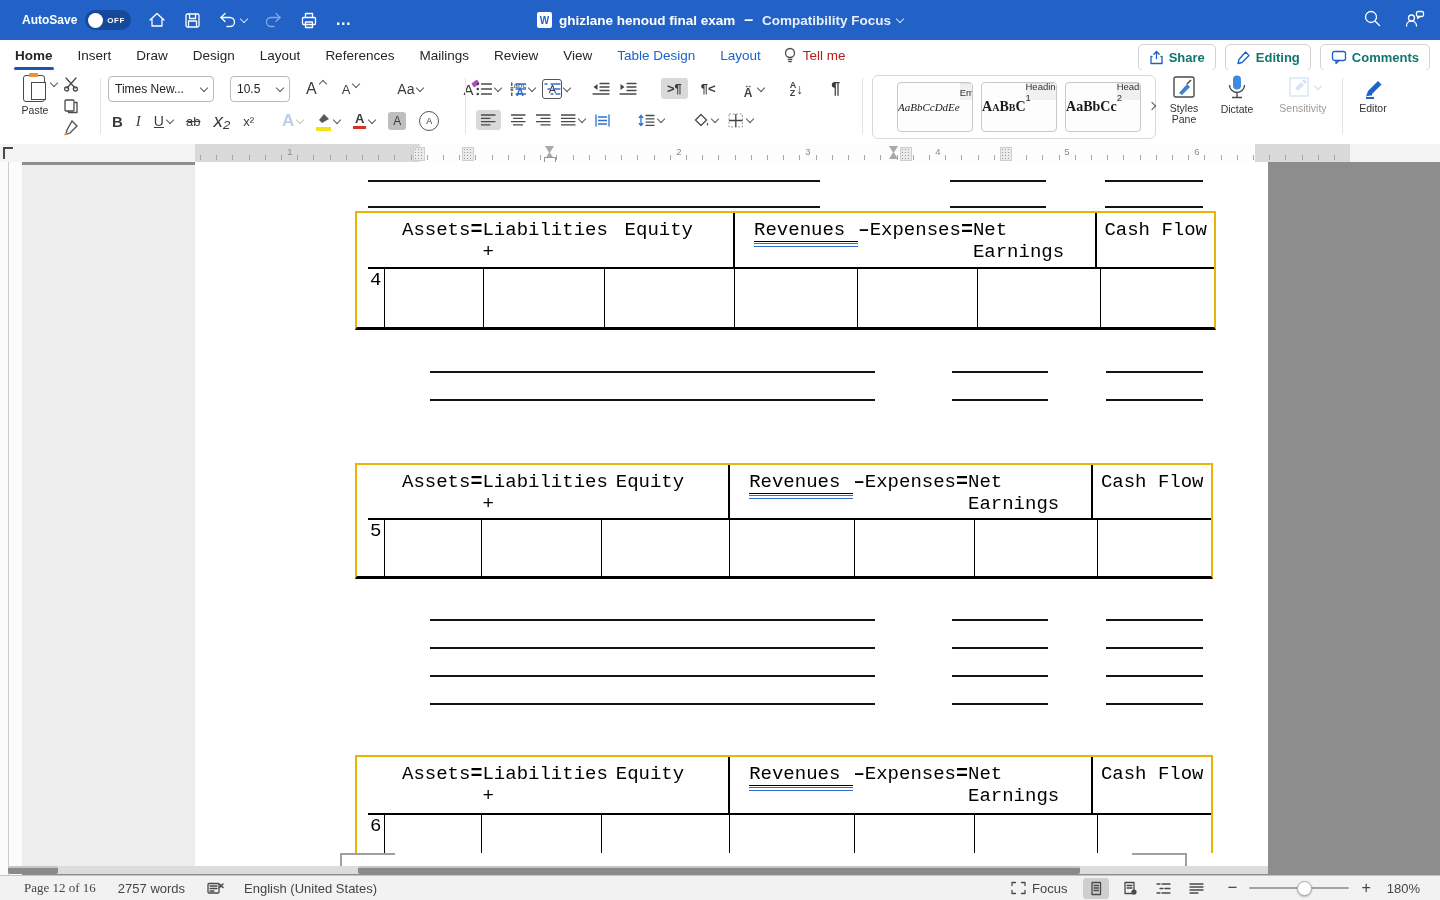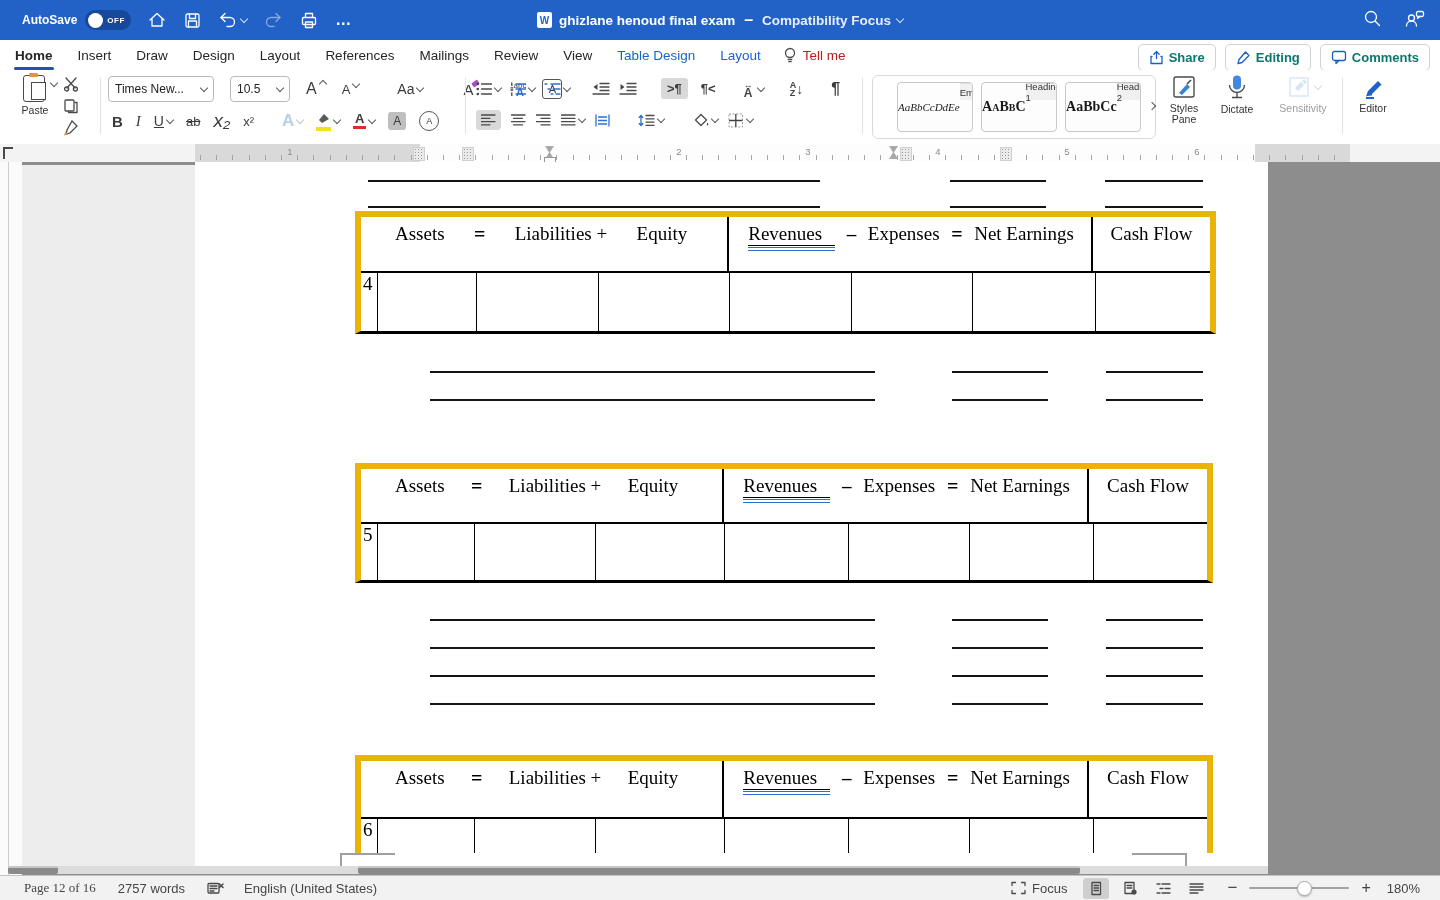--- a/index.html
+++ b/index.html
@@ -62,21 +62,21 @@
   .hg{position:absolute;top:2px;width:9px;height:13px;background:#a9a9a9;clip-path:polygon(0 0,100% 0,55% 50%,100% 100%,0 100%,45% 50%);}
   .indentbox{position:absolute;top:13px;width:10px;height:7px;background:#fdfdfd;border:1px solid #979797;}
 
   
   .desk{left:0;top:162px;width:1440px;height:713px;background:#8d8d8d;}
   .leftstrip{left:0;top:0;width:22px;height:713px;background:#fbfbfb;}
   .leftline{left:8px;top:0;width:1px;height:713px;background:#cccccc;}
   .leftpanel{left:22px;top:3px;width:173px;height:701px;background:#ededed;}
   .page{left:195px;top:0;width:1073px;height:704px;background:#fff;overflow:hidden;}
   .uline{position:absolute;height:2px;background:#141414;}
-  .wtbl{position:absolute;border:6px solid #eab308;box-sizing:border-box;font-family:Liberation Serif, serif;color:#000;}
+  .wtbl{position:absolute;border:2px solid #eab308;box-sizing:border-box;font-family:Liberation Mono, monospace;color:#000;padding-left:11px;}
   .wtbl.closed{border-bottom:3px solid #000;}
   .thead{display:flex;border-bottom:2px solid #000;box-sizing:border-box;}
   .hcell{display:flex;align-items:flex-start;padding-top:6px;border-right:2px solid #000;box-sizing:border-box;font-size:19px;}
   .hcell.last{border-right:none;justify-content:center;}
   .hspread{justify-content:space-between;}
   .tbody{display:flex;box-sizing:border-box;}
   .bcell{border-right:1.5px solid #000;box-sizing:border-box;height:100%;}
   .bcell.last{border-right:none;}
   .bcell.num{font-size:19px;padding-left:2px;line-height:22px;}
   .eqs{font-weight:700;font-size:20px;line-height:22px;}

